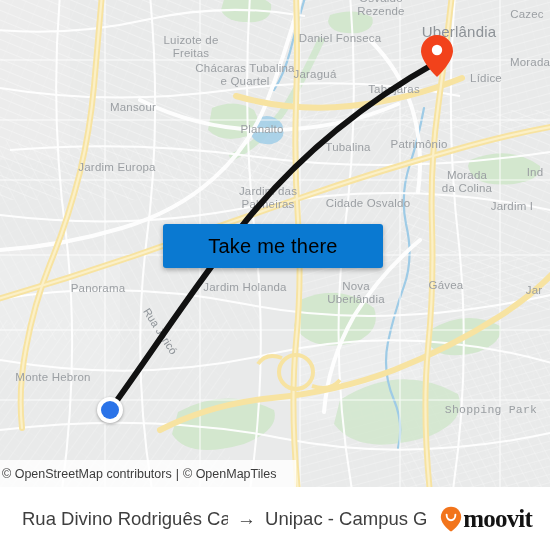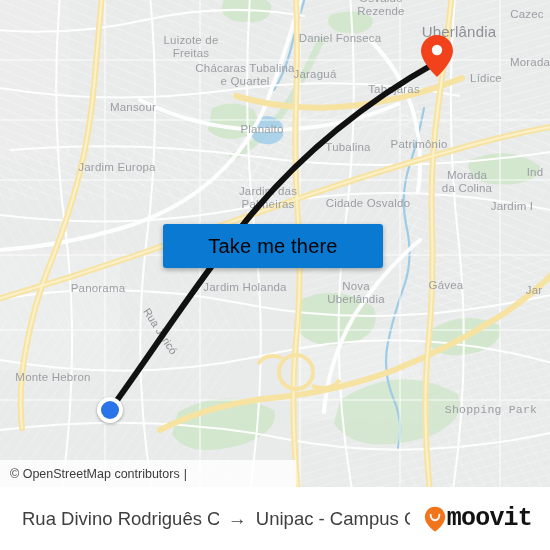--- a/index.html
+++ b/index.html
@@ -124,21 +124,21 @@
 
   
   #attribution {
     position: absolute;
     left: 0;
     top: 460px;
     height: 27px;
     background: rgba(255,255,255,0.82);
     display: flex;
     align-items: center;
-    padding: 0 12px 0 10px;
+    padding: 0 12px 0 2px;
     box-sizing: border-box;
     font-size: 12.5px;
     color: #3c3c3c;
     white-space: nowrap;
   }
   #attribution .sep {
     margin: 0 4px;
     color: #3c3c3c;
   }
 
@@ -176,21 +176,21 @@
     line-height: 1;
     flex: 0 0 auto;
   }
   #moovit-logo {
     display: flex;
     align-items: center;
     flex: 0 0 auto;
     margin-left: 14px;
   }
   #moovit-logo .wordmark {
-    font-family: Liberation Mono, monospace;
+    font-family: Liberation Serif, serif;
     font-weight: bold;
     font-size: 25px;
     letter-spacing: -0.8px;
     color: #131313;
     line-height: 1;
     margin-left: 1px;
   }
 </style>
 </head>
 <body>
@@ -375,20 +375,21 @@
         <path d="M17 1 C8.2 1 1 8.2 1 17 c0 11 16 26 16 26 s16 -15 16 -26 C33 8.2 25.8 1 17 1 z" fill="#f2421b"></path>
         <circle cx="17" cy="16" r="5.2" fill="#ffffff"></circle>
       </svg>
     </div>
 
     <button id="take-me-there">Take me there</button>
 
     <div id="attribution" style="width: 296px;">
       <span>© OpenStreetMap contributors</span>
       <span class="sep">|</span>
+      <span>© OpenMapTiles</span>
     </div>
   </div>
 
   <div id="bottom-bar">
     <div id="trip-summary">
       <span class="endpoint">Rua Divino Rodriguês Carri...</span>
       <span class="arrow-icon">→</span>
       <span class="endpoint">Unipac - Campus Ga...</span>
     </div>
     <div id="moovit-logo">

